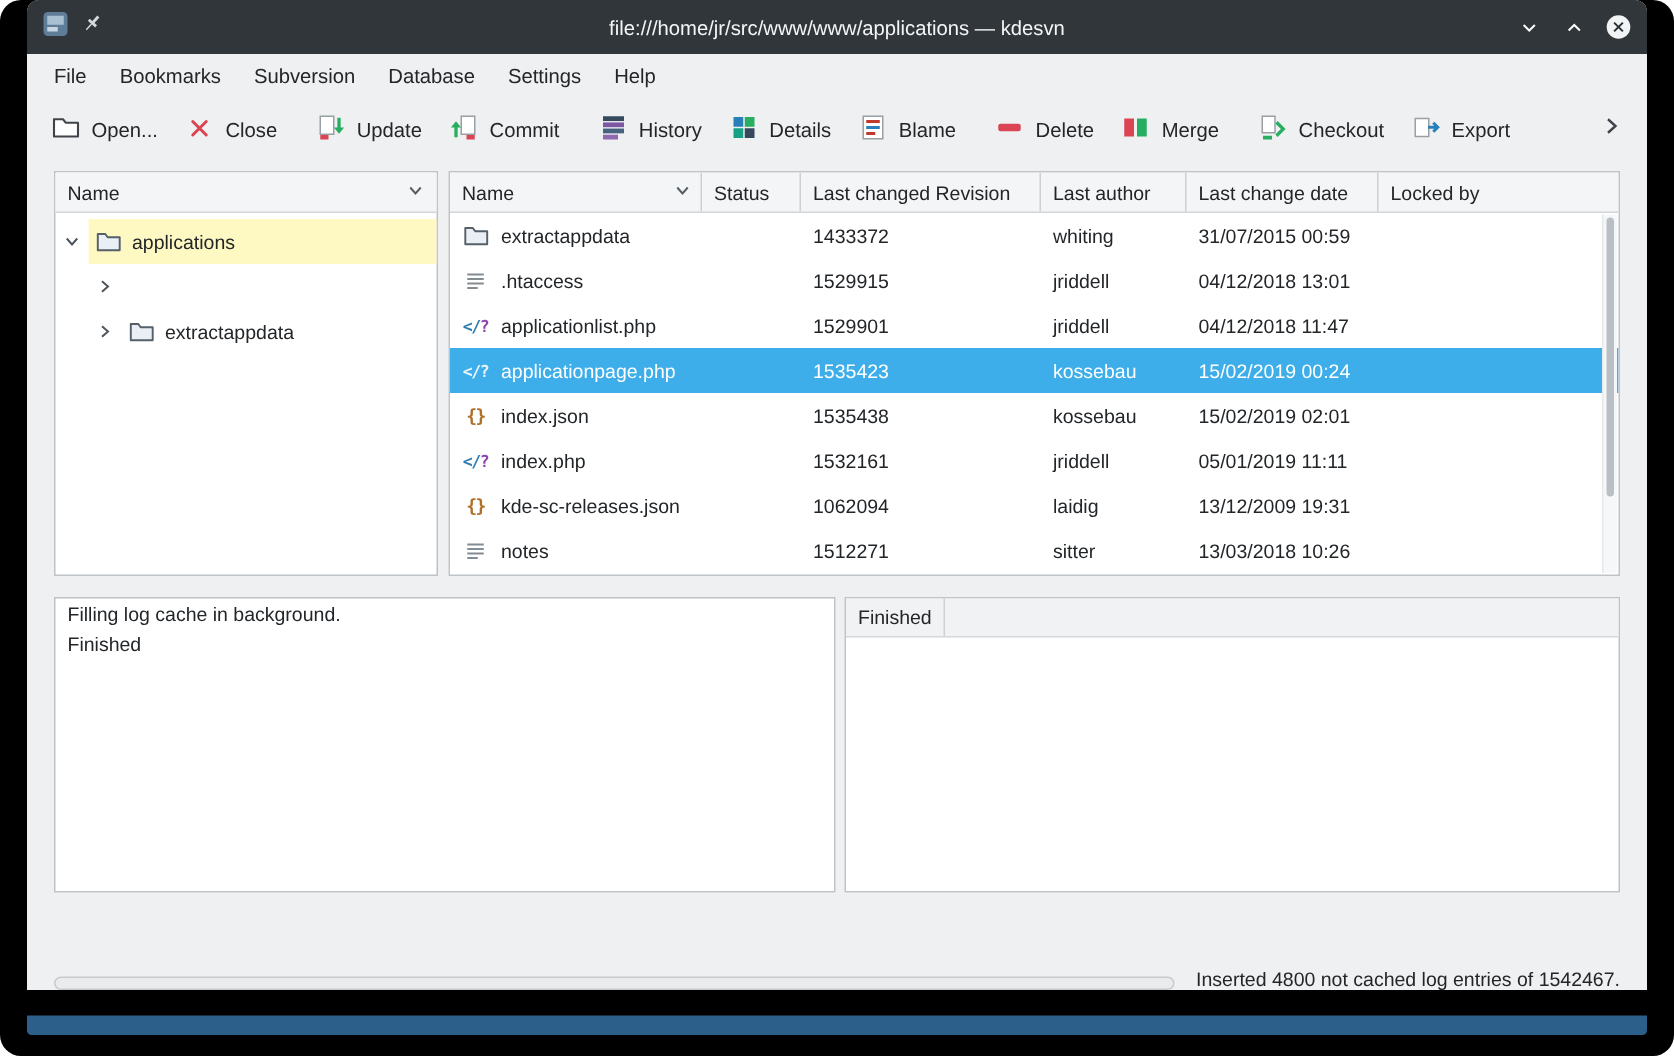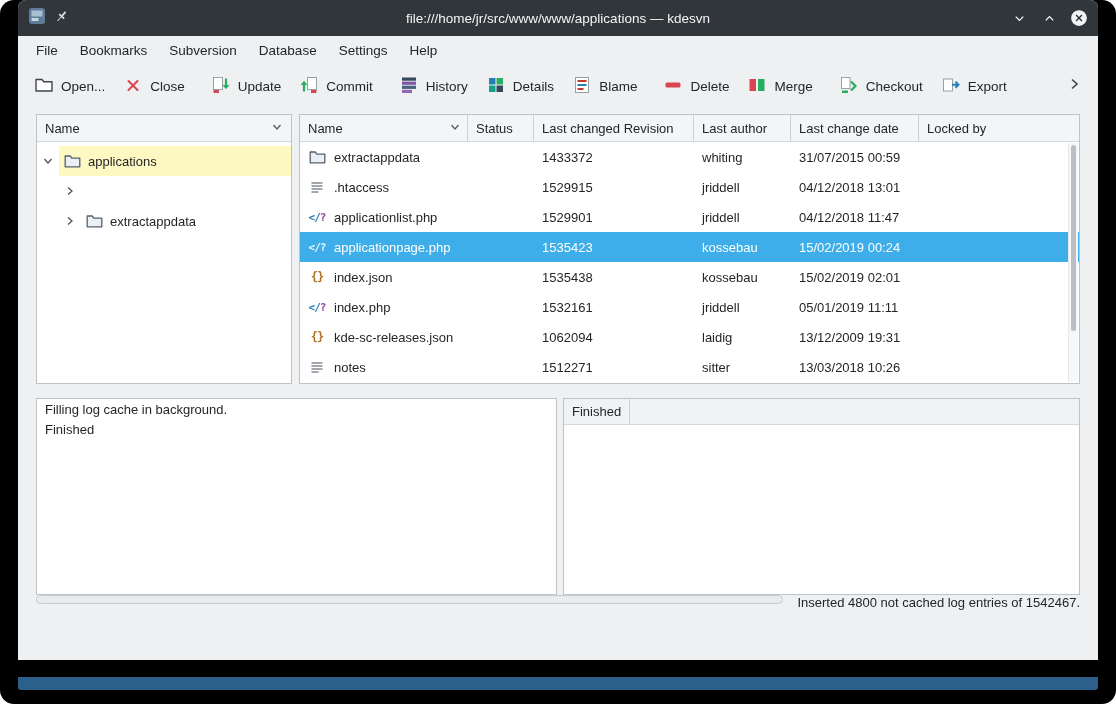--- a/index.html
+++ b/index.html
@@ -61,21 +61,21 @@
   
   .bottom { flex:0 0 197px; display:flex; margin:14px 18px 0 18px; gap:6px; }
   .log-panel { width:521px; font-size:13px; line-height:20px; padding:1px 8px; }
   .prop-panel { flex:1; display:flex; flex-direction:column; }
   .prop-header { height:26px; background:#f1f2f3; border-bottom:1px solid #d5d9dc; display:flex; font-size:13px; flex:0 0 26px; }
   .ph { display:flex; align-items:center; padding-left:8px; }
   .ph-property { width:66px; border-right:1px solid #ccd1d6; }
   .ph-value { flex:1; }
 
   
-  .statusbar { flex:1; display:flex; align-items:flex-start; padding:0 18px; gap:14px; }
+  .statusbar { flex:1; display:flex; align-items:flex-end; padding:0 18px; gap:14px; }
   .progress { flex:1; height:9px; background:#e9ebed; border:1px solid #c6cbcf; border-radius:5px; }
   .status-msg { font-size:13px; white-space:nowrap; }
 
   .bottom-strip { position:absolute; left:18px; top:677px; width:1080px; height:13px; background:#2d5f8b; border-radius:0 0 3px 3px; }
 </style>
 </head>
 <body>
 
 <div class="screen">
   <div class="window">

